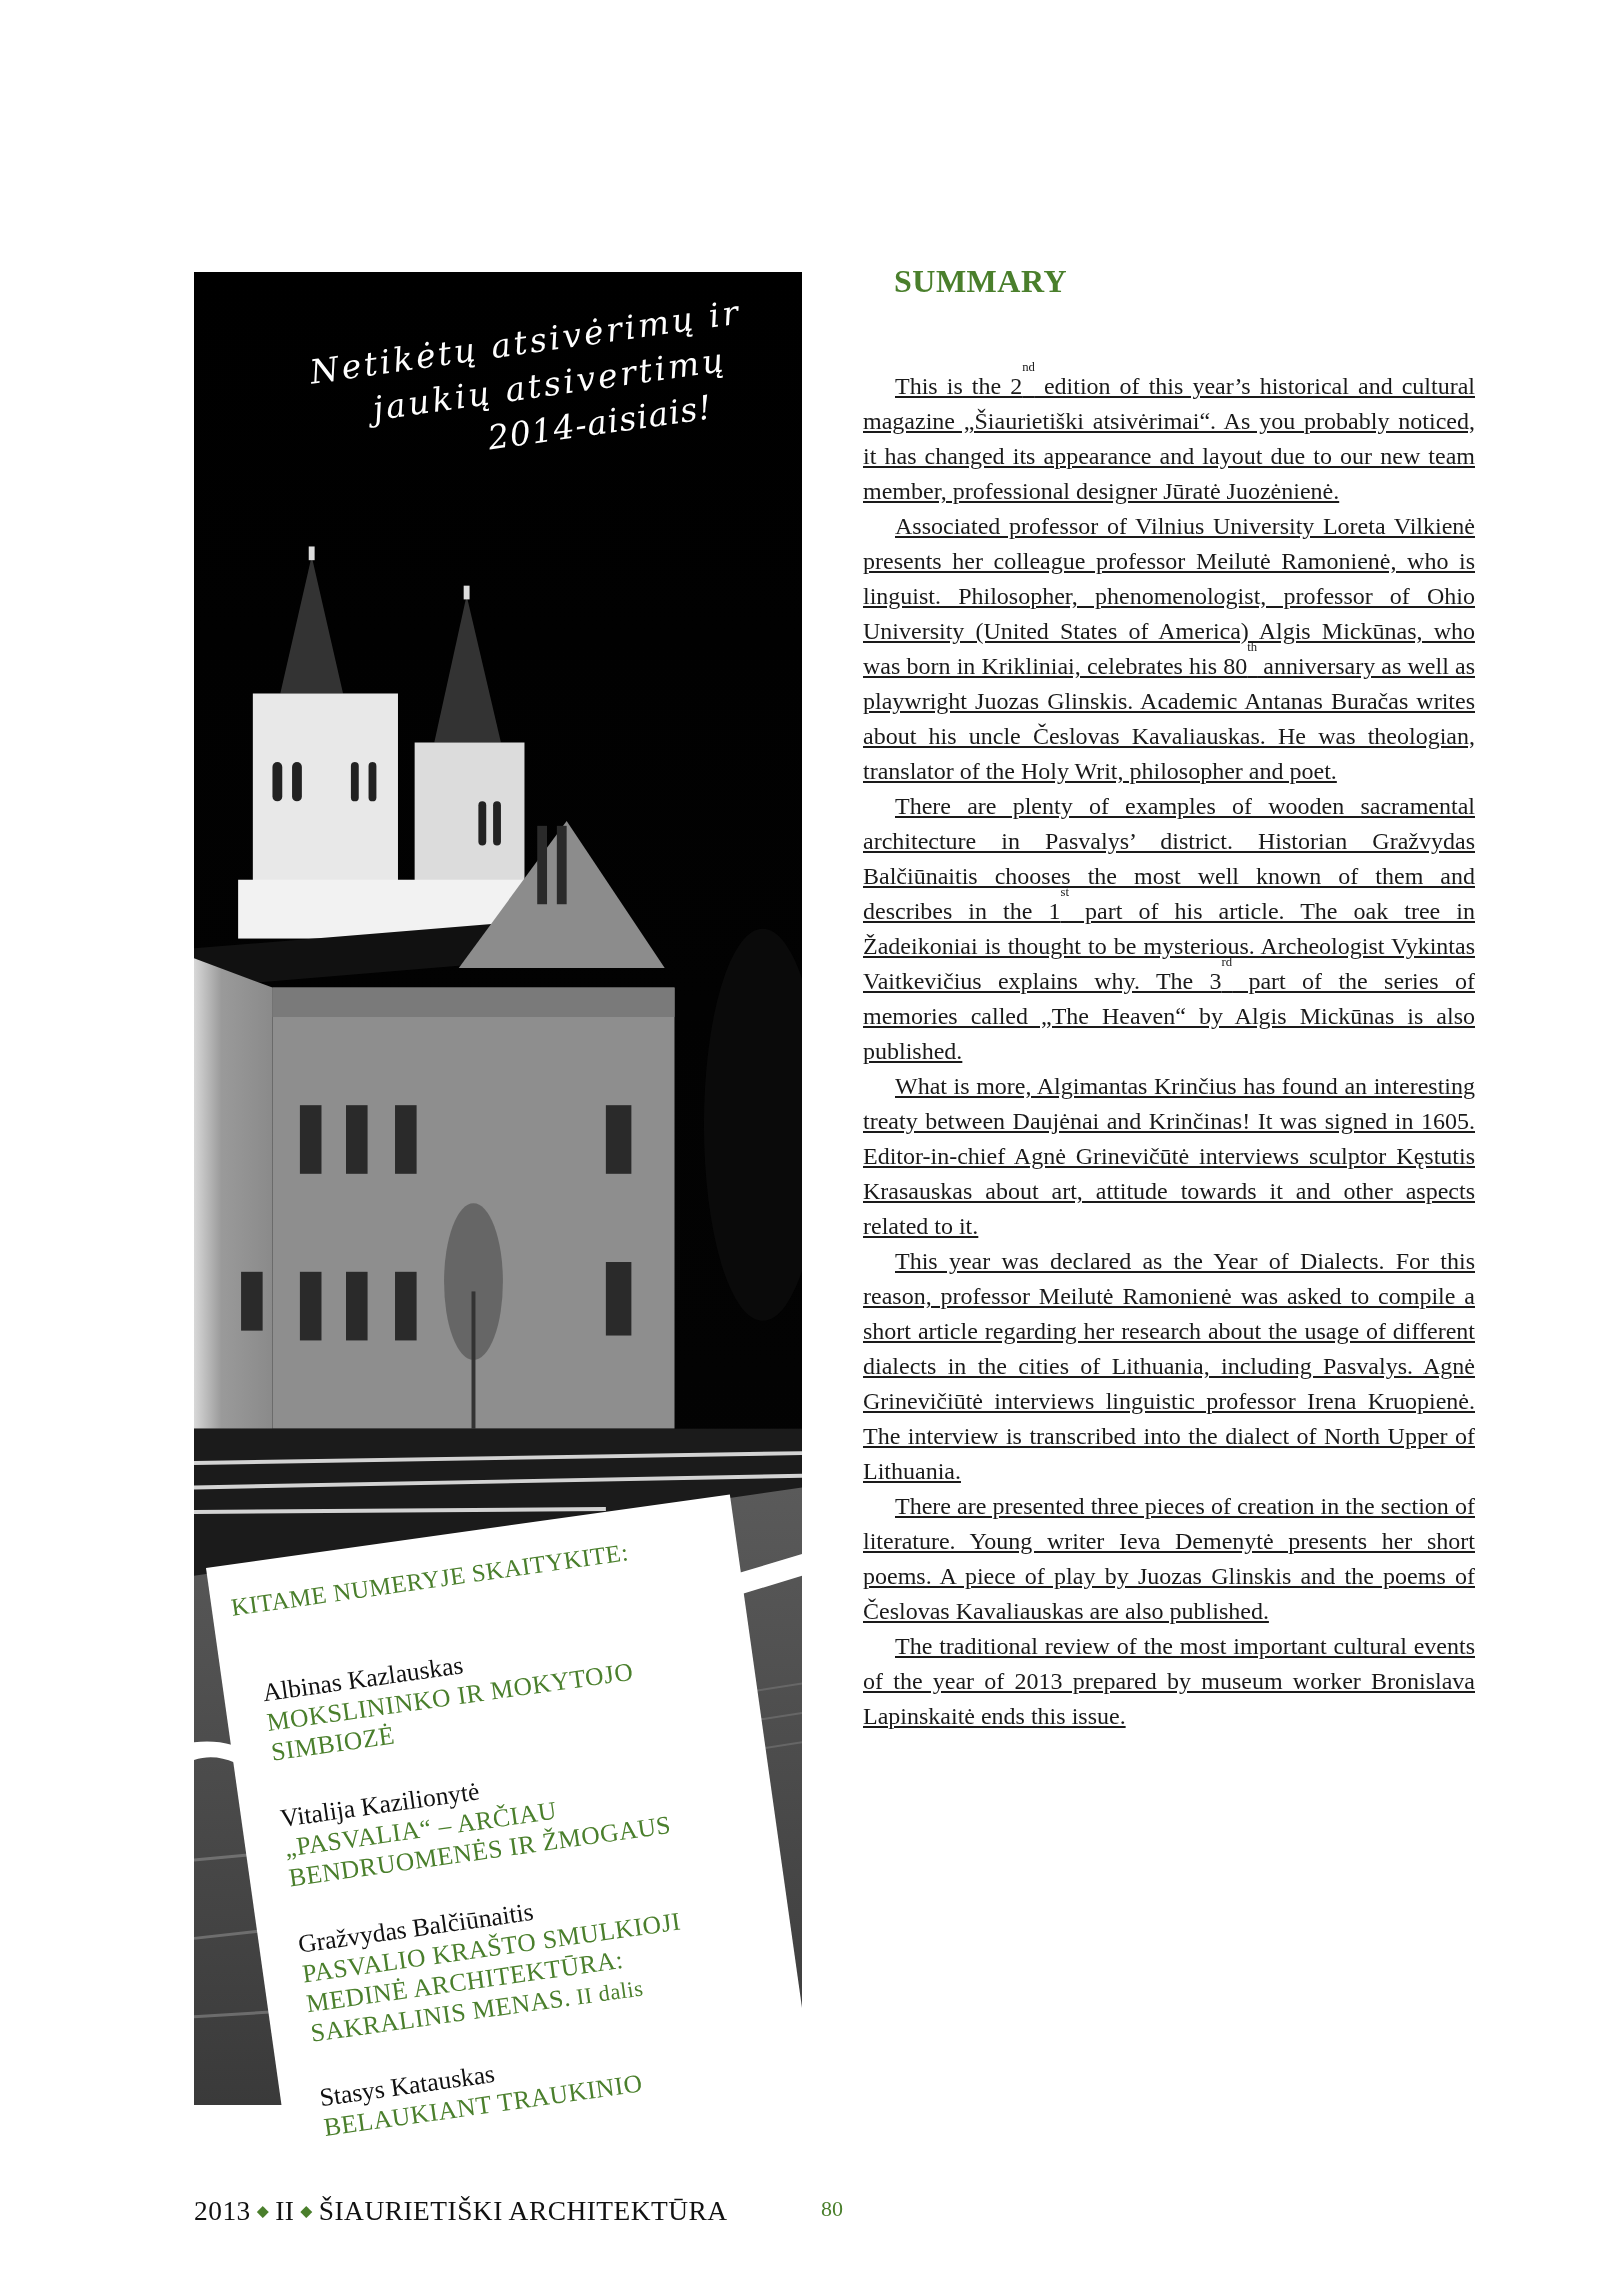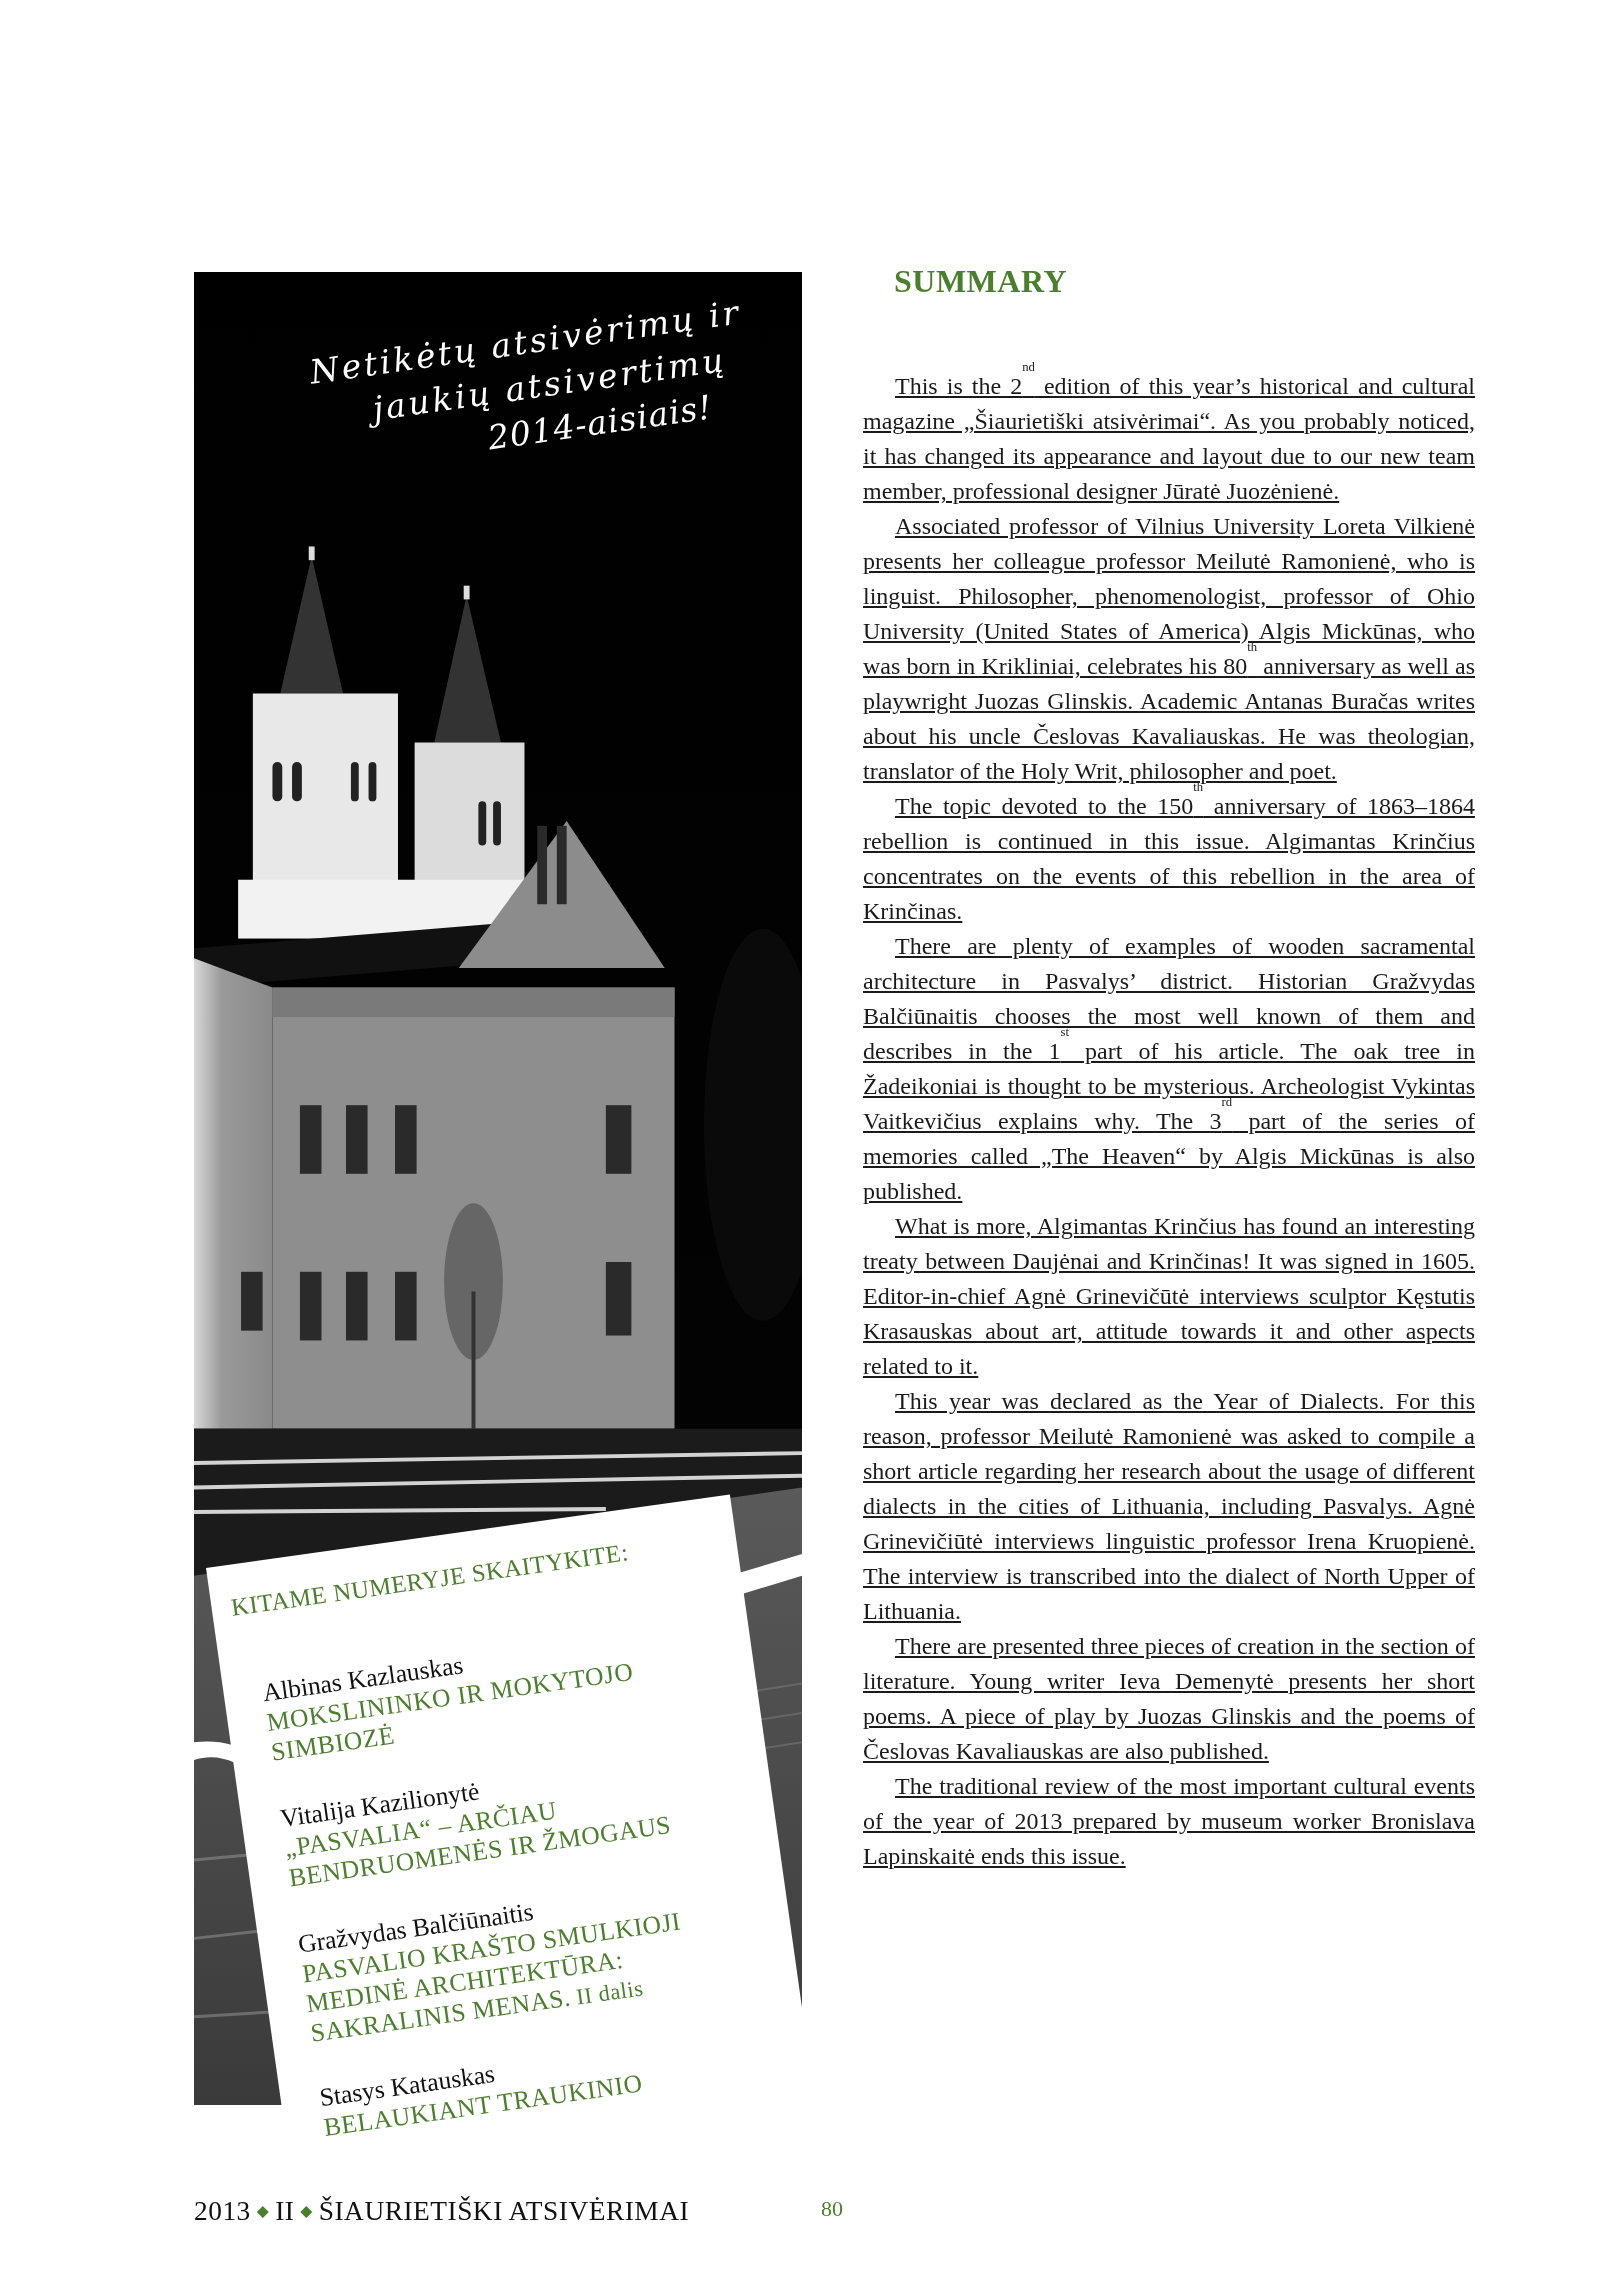--- a/index.html
+++ b/index.html
@@ -166,25 +166,24 @@
   </div>
 </div>
 
 <div style="position:absolute; left:0; top:2105px; width:194px; height:9.8px; background:#fff;"></div>
 
 <h1 id="summary-title" style="margin:0; font-weight:bold;">SUMMARY</h1>
 
 <div id="summary-body">
     <p><span>This is the 2</span><sup>nd</sup><span> edition of this year’s historical and cultural magazine „Šiaurietiški atsivėrimai“. As you probably noticed, it has changed its appearance and layout due to our new team member, professional designer Jūratė Juozėnienė.</span></p>
     <p><span>Associated professor of Vilnius University Loreta Vilkienė presents her colleague professor Meilutė Ramonienė, who is linguist. Philosopher, phenomenologist, professor of Ohio University (United States of America) Algis Mickūnas, who was born in Krikliniai, celebrates his 80</span><sup>th</sup><span> anniversary as well as playwright Juozas Glinskis. Academic Antanas Buračas writes about his uncle Česlovas Kavaliauskas. He was theologian, translator of the Holy Writ, philosopher and poet.</span></p>
-    <p><span>The topic devoted to the 150</span><sup>th</sup><span> anniversary of 1863–1864 rebellion is continued in this issue. Algimantas Krinčius concentrates on the events of this rebellion in the area of Krinčinas.</span></p>
     <p><span>There are plenty of examples of wooden sacramental architecture in Pasvalys’ district. Historian Gražvydas Balčiūnaitis chooses the most well known of them and describes in the 1</span><sup>st</sup><span> part of his article. The oak tree in Žadeikoniai is thought to be mysterious. Archeologist Vykintas Vaitkevičius explains why. The 3</span><sup>rd</sup><span> part of the series of memories called „The Heaven“ by Algis Mickūnas is also published.</span></p>
     <p><span>What is more, Algimantas Krinčius has found an interesting treaty between Daujėnai and Krinčinas! It was signed in 1605. Editor-in-chief Agnė Grinevičūtė interviews sculptor Kęstutis Krasauskas about art, attitude towards it and other aspects related to it.</span></p>
     <p><span>This year was declared as the Year of Dialects. For this reason, professor Meilutė Ramonienė was asked to compile a short article regarding her research about the usage of different dialects in the cities of Lithuania, including Pasvalys. Agnė Grinevičiūtė interviews linguistic professor Irena Kruopienė. The interview is transcribed into the dialect of North Upper of Lithuania.</span></p>
     <p><span>There are presented three pieces of creation in the section of literature. Young writer Ieva Demenytė presents her short poems. A piece of play by Juozas Glinskis and the poems of Česlovas Kavaliauskas are also published.</span></p>
     <p><span>The traditional review of the most important cultural events of the year of 2013 prepared by museum worker Bronislava Lapinskaitė ends this issue.</span></p>
   </div>
 
 <div id="footer">
-  <span>2013</span><span class="diamond">◆</span><span>II</span><span class="diamond">◆</span><span>ŠIAURIETIŠKI ATSIVĖRIMAI</span>
+  <span>2013</span><span class="diamond">◆</span><span>II</span><span class="diamond">◆</span><span>ŠIAURIETIŠKI ARCHITEKTŪRA</span>
 </div>
 <div id="page-number">80</div>
 
 
 </body></html>

